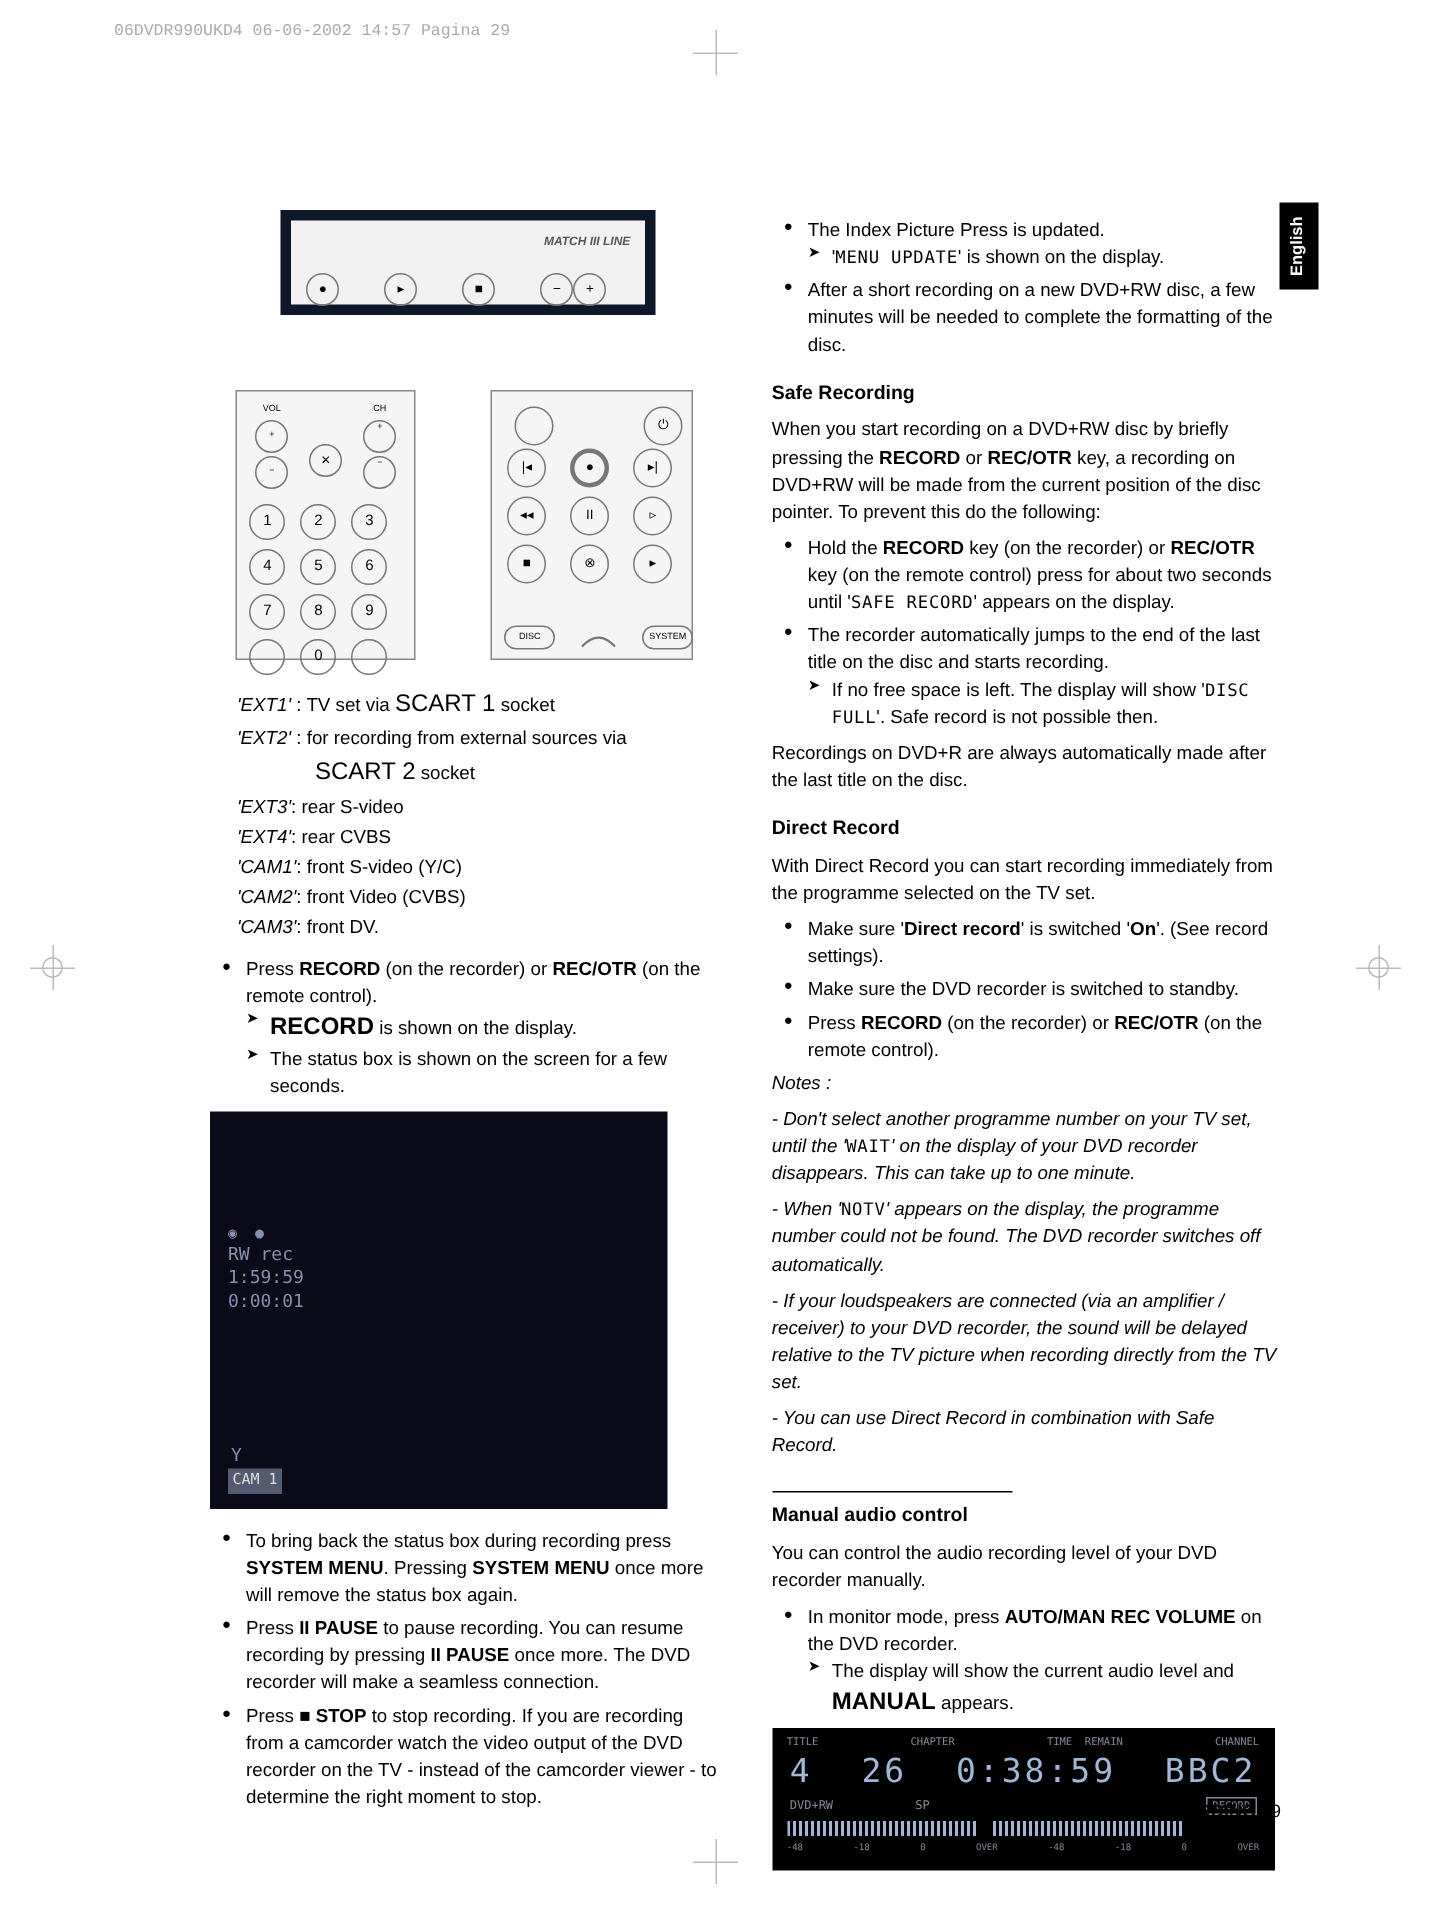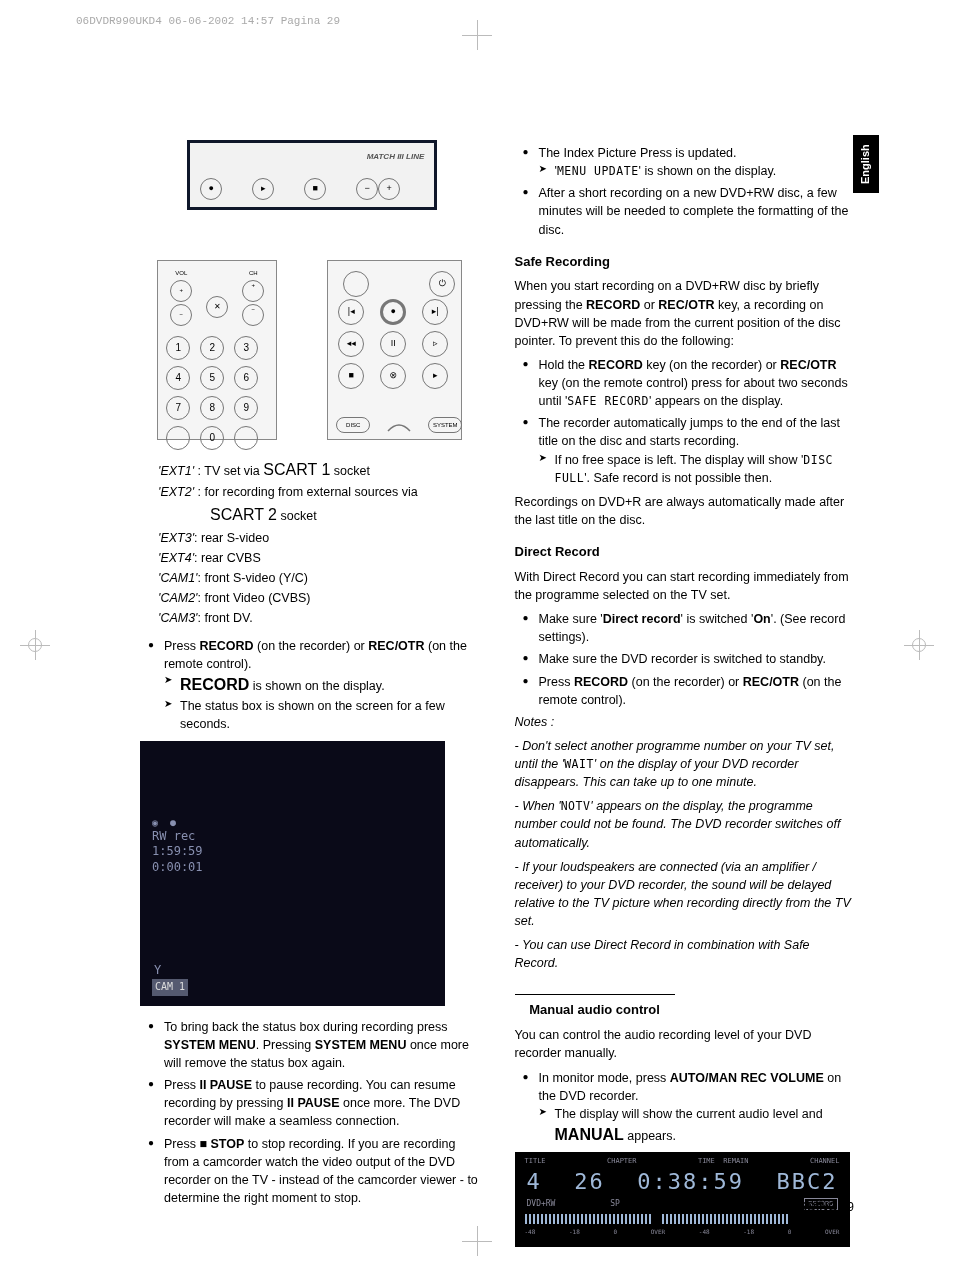--- a/index.html
+++ b/index.html
@@ -82,21 +82,21 @@
   .remote-wrap {
     width: 305px;
     height: 300px;
     position: relative;
     margin: 0 auto 18px;
   }
   .top-bar {
     position: absolute;
     top: 0; left: 30px;
     width: 250px; height: 70px;
-    border: 3px solid #0f172a;
+    border: 7px solid #0f172a;
     background: #f2f2f2;
   }
   .top-bar .logo { position:absolute; right:10px; top:8px; font-size:8px; font-weight:bold; font-style:italic; color:#555;}
   .top-bar .btn-row { position:absolute; top:35px; left:10px; display:flex; gap:30px;}
   .circ-btn { width:22px; height:22px; border:1.5px solid #777; border-radius:50%; display:flex; align-items:center; justify-content:center; font-size:9px;}
 
   .panel {
     position:absolute;
     border:1px solid #888;
     background:#f5f5f5;
@@ -325,21 +325,21 @@
     <p class="ital" style="margin-top:0;">Notes :</p>
     <p class="ital">
       <span>- Don't select another programme number on your TV set, until the '</span><span class="ocr-font" style="font-style:normal;">WAIT</span><span>' on the display of your DVD recorder disappears. This can take up to one minute.</span>
     </p>
     <p class="ital">
       <span>- When '</span><span class="ocr-font" style="font-style:normal;">NOTV</span><span>' appears on the display, the programme number could not be found. The DVD recorder switches off automatically.</span>
     </p>
     <p class="ital">- If your loudspeakers are connected (via an amplifier / receiver) to your DVD recorder, the sound will be delayed relative to the TV picture when recording directly from the TV set.</p>
     <p class="ital">- You can use Direct Record in combination with Safe Record.</p>
 
-    <h4 class="rule" style="margin-top:22px;text-align:center;">Manual audio control</h4>
+    <h4 class="rule" style="margin-top:22px;">Manual audio control</h4>
     <p>You can control the audio recording level of your DVD recorder manually.</p>
     <ul class="bul">
       <li>
         <span>In monitor mode, press </span><b>AUTO/MAN REC VOLUME</b><span> on the DVD recorder.</span>
         <div class="sub-arrow"><span>The display will show the current audio level and </span><b class="smallcaps">MANUAL</b><span> appears.</span></div>
       </li>
     </ul>
 
     <div class="display-panel">
       <div class="row1">

